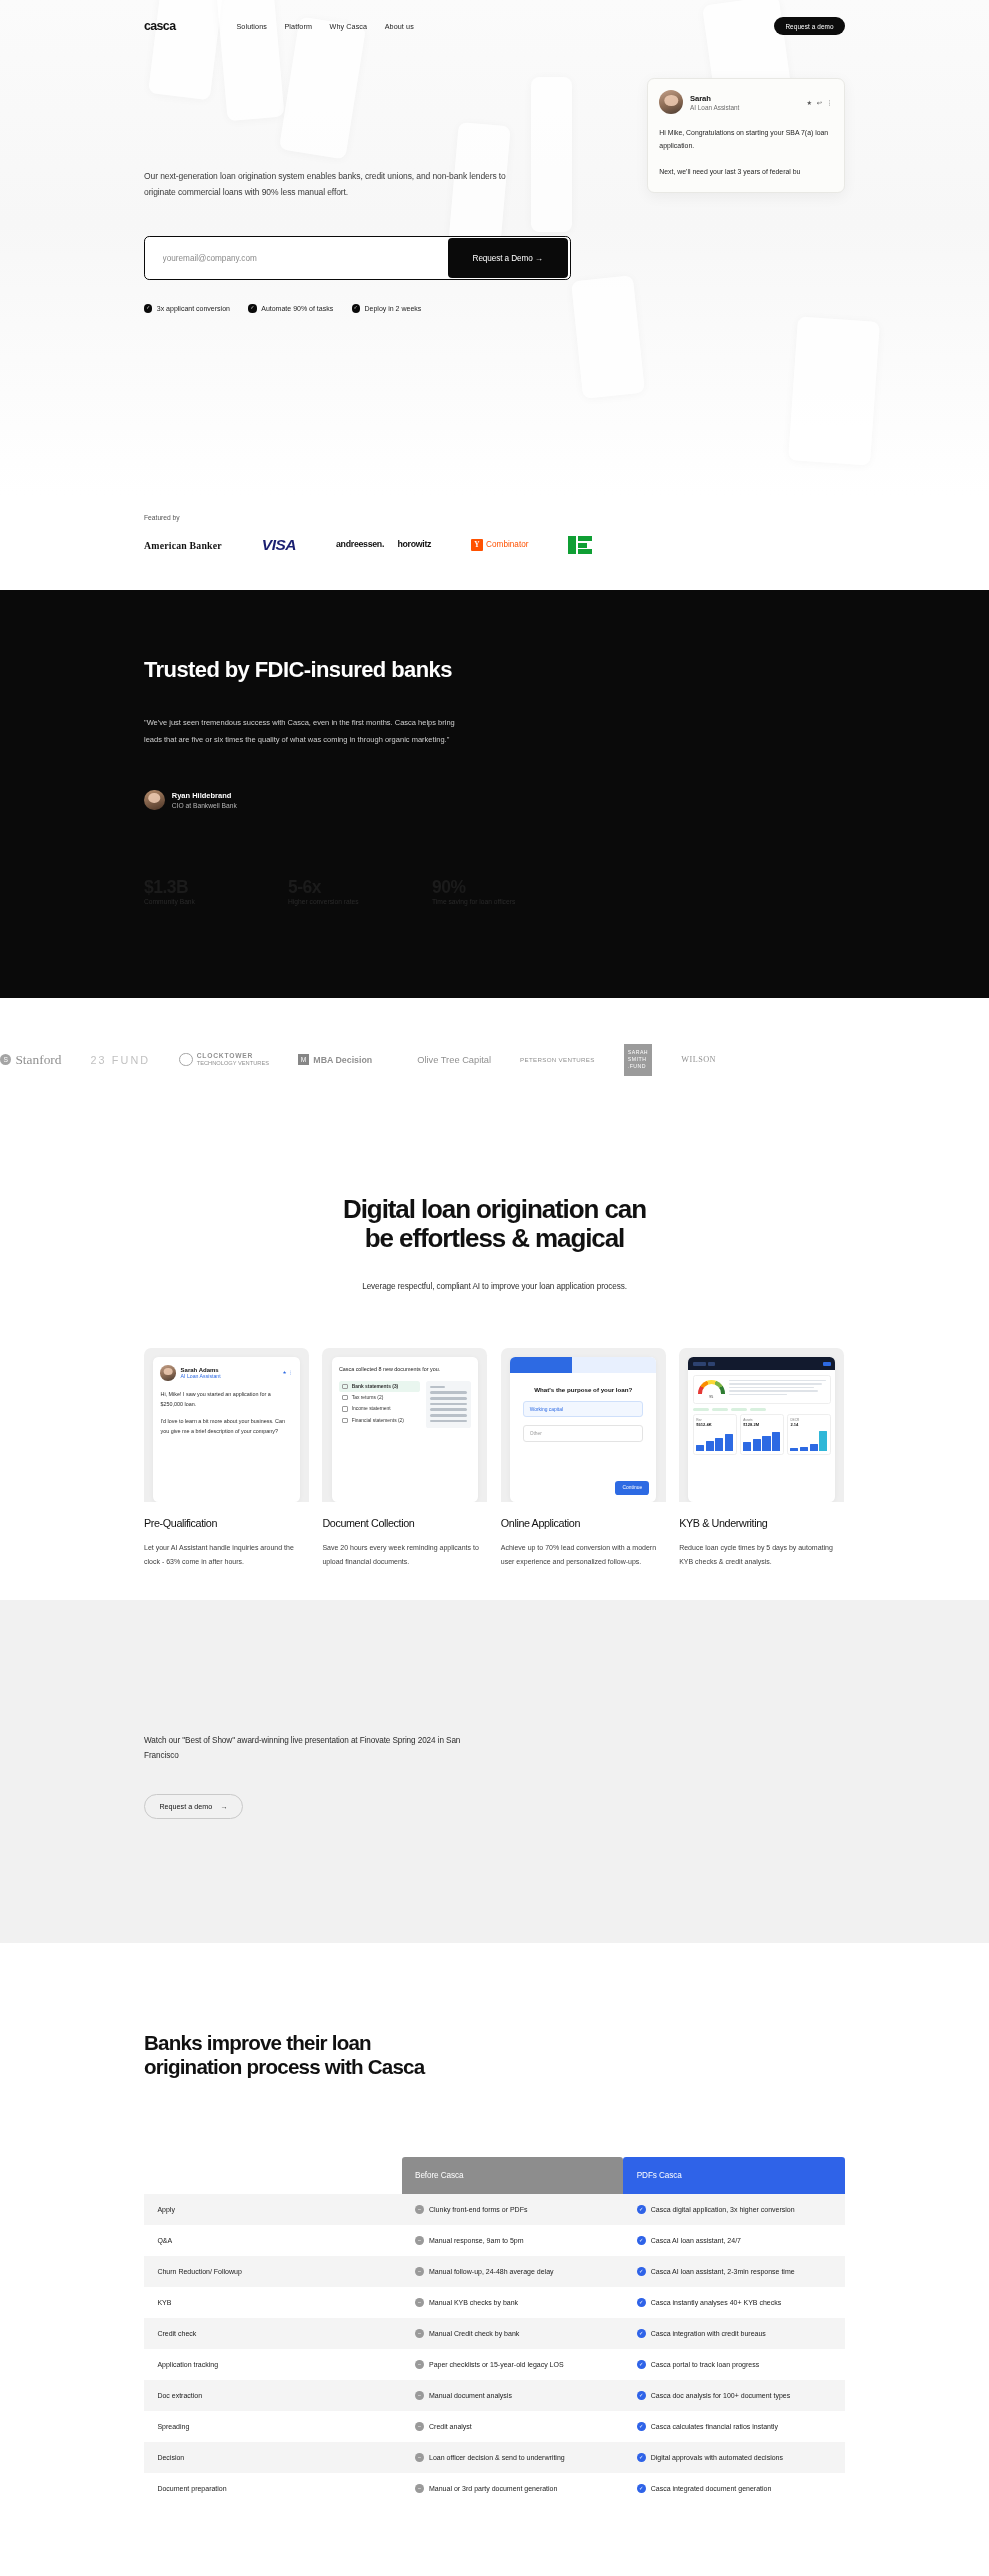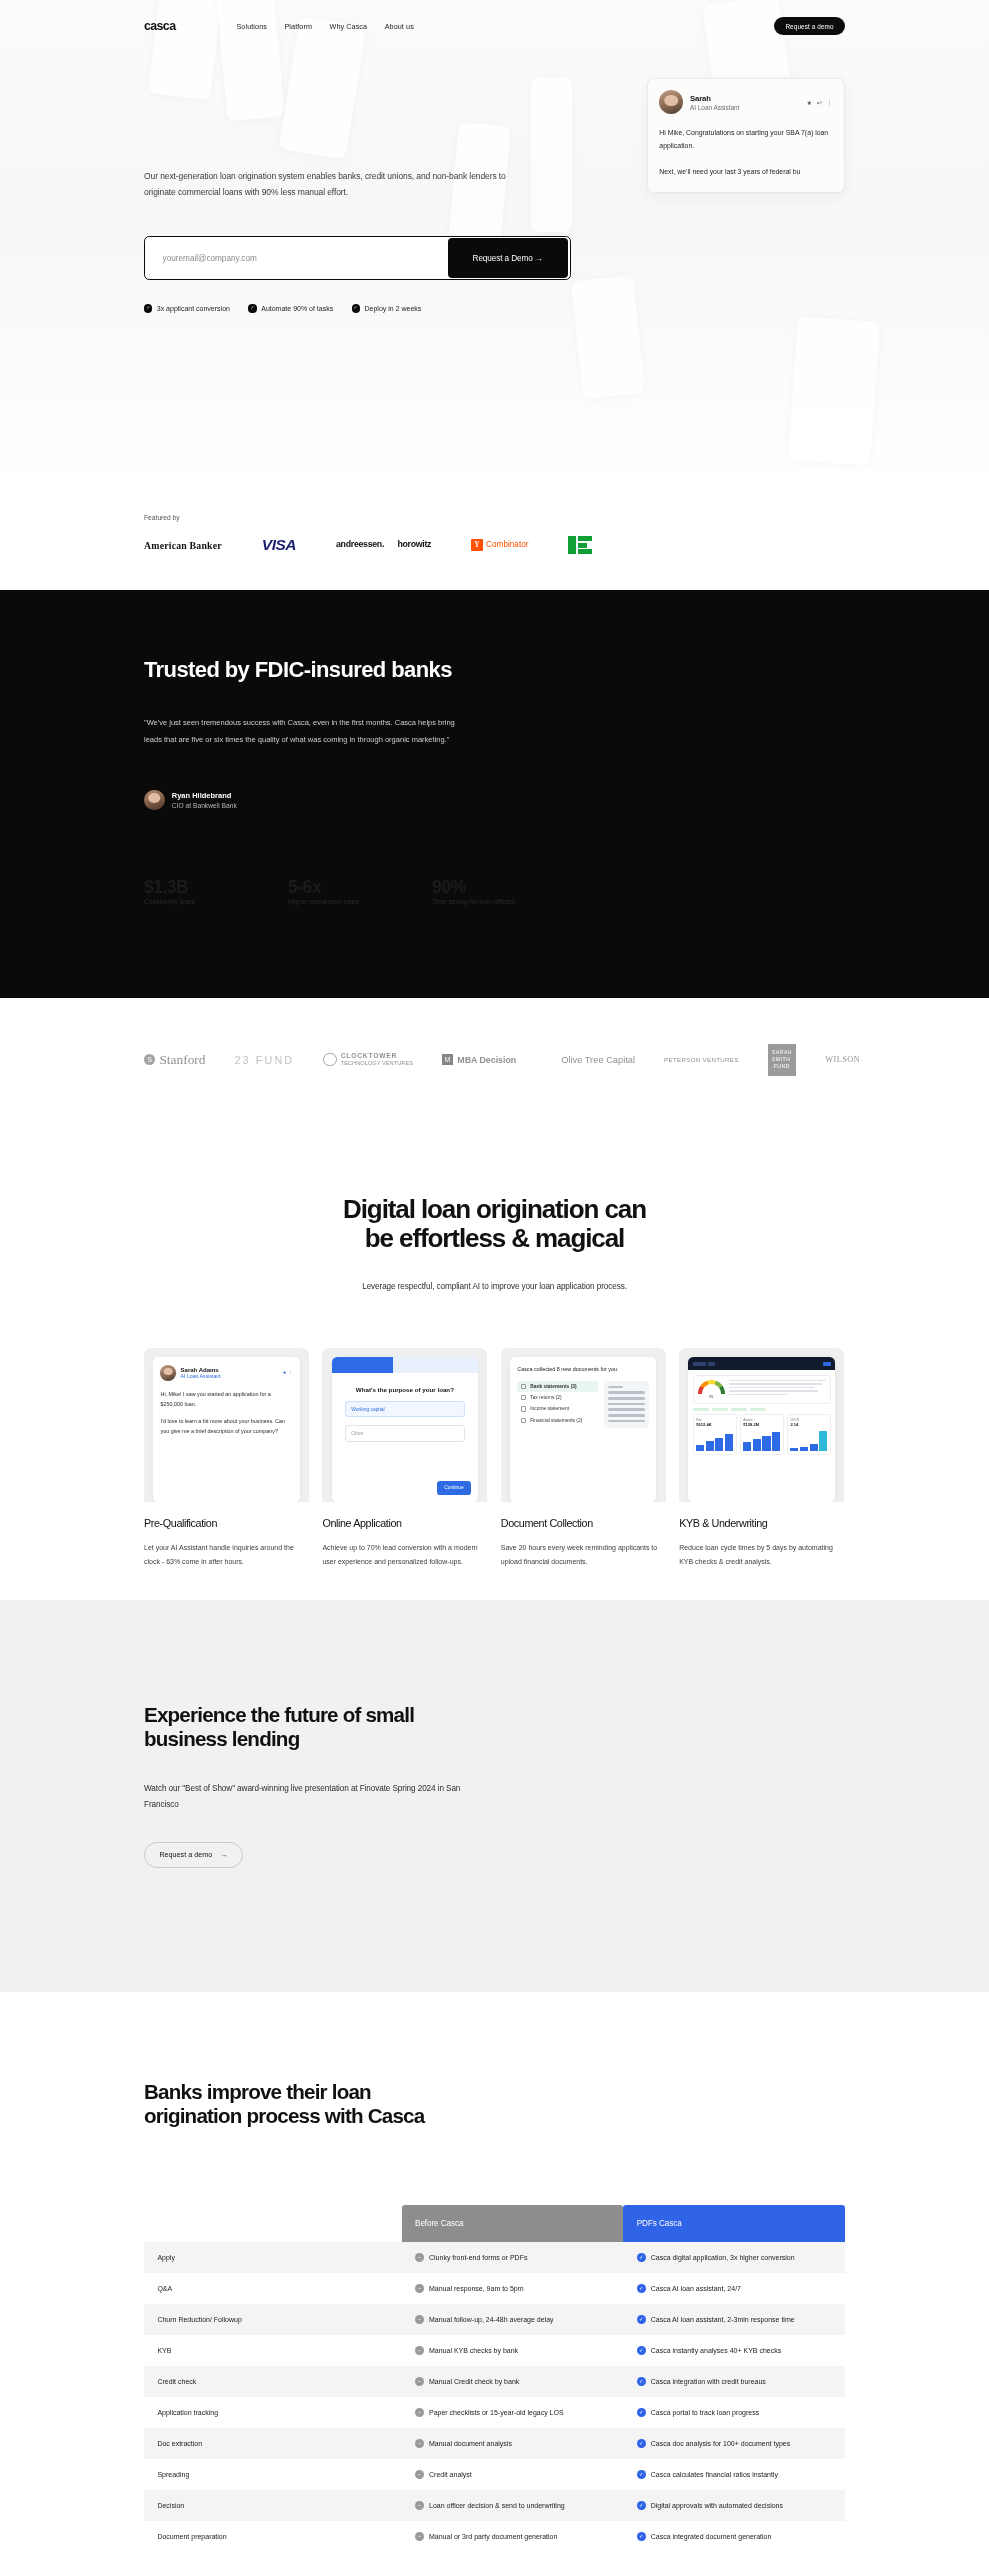--- a/index.html
+++ b/index.html
@@ -193,21 +193,21 @@
   .dark-person .avatar{width:20.6px;height:20.6px;background:linear-gradient(160deg,#b98f6e,#4b3426);}
   .dp-name { font-size:7.5px; font-weight:600; }
   .dp-role { font-size:6.7px; color:#b5b5b5; margin-top:1.5px; }
   .stats-row { margin-top:67px; display:flex; }
   .stat { width:144px; }
   .stat-val { font-size:17.5px; font-weight:700; color:#1b1b1b; letter-spacing:-0.5px; }
   .stat-lbl { font-size:6.7px; color:#2a2a2a; }
 
   
   .investors { background:#fff; padding:46px 0 52px; overflow:hidden;}
-  .inv-row { display:flex; align-items:center; gap:29px; padding-left:144px; filter:grayscale(1); opacity:.62; }
+  .inv-row { display:flex; align-items:center; gap:29px; filter:grayscale(1); opacity:.62; }
   .inv { color:#4a4a4a; white-space:nowrap; display:flex; align-items:center; gap:4.1px; }
   .inv-stanford { font-family:"Liberation Serif", serif; font-size:13.4px; }
   .inv-23 { font-size:10.8px; letter-spacing:2.1px; color:#9a9a9a; }
   .inv-clock { font-size:5.7px; line-height:1.2; }
   .inv-clock b { display:block; font-size:6.7px; letter-spacing:0.8px; }
   .inv-mba { font-size:8.8px; font-weight:700; }
   .inv-olive { font-size:9.3px;margin-left:16px; }
   .inv-peterson { font-size:6.2px; letter-spacing:0.3px; }
   .inv-sarah { background:#5e5e5e; color:#fff; font-size:5.2px; line-height:1.35; padding:5.2px 4.1px; letter-spacing:0.5px; }
   .inv-wilson { font-family:"Liberation Serif", serif; font-size:8.2px; letter-spacing:0.5px; }
@@ -484,36 +484,20 @@
                   </div>
                   <div class="m1-star">★ ⋮</div>
                 </div>
                 <div class="m1-t">Hi, Mike! I saw you started an application for a $250,000 loan.</div>
                 <div class="m1-t">I'd love to learn a bit more about your business. Can you give me a brief description of your company?</div>
               </div>
             </div>
           </div>
           <h3>Pre-Qualification</h3>
           <p>Let your AI Assistant handle inquiries around the clock - 63% come in after hours.</p>
-        </div>
-
-        <div class="card">
-          <div class="mock">
-            <div class="mock-inner">
-              <div class="m2-bar">
-                  <i></i>
-                </div>
-              <div class="m2-q">What's the purpose of your loan?</div>
-              <div class="m2-opt">Working capital</div>
-              <div class="m2-opt plain">Other</div>
-              <div class="m2-cta">Continue</div>
-            </div>
-          </div>
-          <h3>Online Application</h3>
-          <p>Achieve up to 70% lead conversion with a modern user experience and personalized follow-ups.</p>
         </div>
 
         <div class="card">
           <div class="mock">
             <div class="mock-inner">
               <div class="m3">
                 <div class="m3-t">Casca collected 8 new documents for you.</div>
                 <div class="m3-list">
                   <div class="m3-items">
                     <div class="m3-row hl">
@@ -546,20 +530,36 @@
               </div>
             </div>
           </div>
           <h3>Document Collection</h3>
           <p>Save 20 hours every week reminding applicants to upload financial documents.</p>
         </div>
 
         <div class="card">
           <div class="mock">
             <div class="mock-inner">
+              <div class="m2-bar">
+                  <i></i>
+                </div>
+              <div class="m2-q">What's the purpose of your loan?</div>
+              <div class="m2-opt">Working capital</div>
+              <div class="m2-opt plain">Other</div>
+              <div class="m2-cta">Continue</div>
+            </div>
+          </div>
+          <h3>Online Application</h3>
+          <p>Achieve up to 70% lead conversion with a modern user experience and personalized follow-ups.</p>
+        </div>
+
+        <div class="card">
+          <div class="mock">
+            <div class="mock-inner">
               <div class="m4-top">
                   <u></u>
                   <u style="width:7.2px"></u>
                   <u class="b"></u>
                 </div>
               <div class="m4-body">
                 <div class="m4-panel">
                   <div>
                     <div class="gauge"></div>
                     <div style="text-align:center;font-size:3.6px;margin-top:1px;color:#333">95</div>
@@ -616,21 +616,20 @@
           <h3>KYB &amp; Underwriting</h3>
           <p>Reduce loan cycle times by 5 days by automating KYB checks &amp; credit analysis.</p>
         </div>
 
       </div>
     </div>
   </section>
 
   <section class="finovate">
     <div class="container">
-      <h2>Experience the future of small business lending</h2>
       <p>Watch our "Best of Show" award-winning live presentation at Finovate Spring 2024 in San Francisco</p>
       <button class="btn-outline">
         <span>Request a demo</span>
         <span>→</span>
       </button>
     </div>
   </section>
 
   <section class="compare">
     <div class="container">

